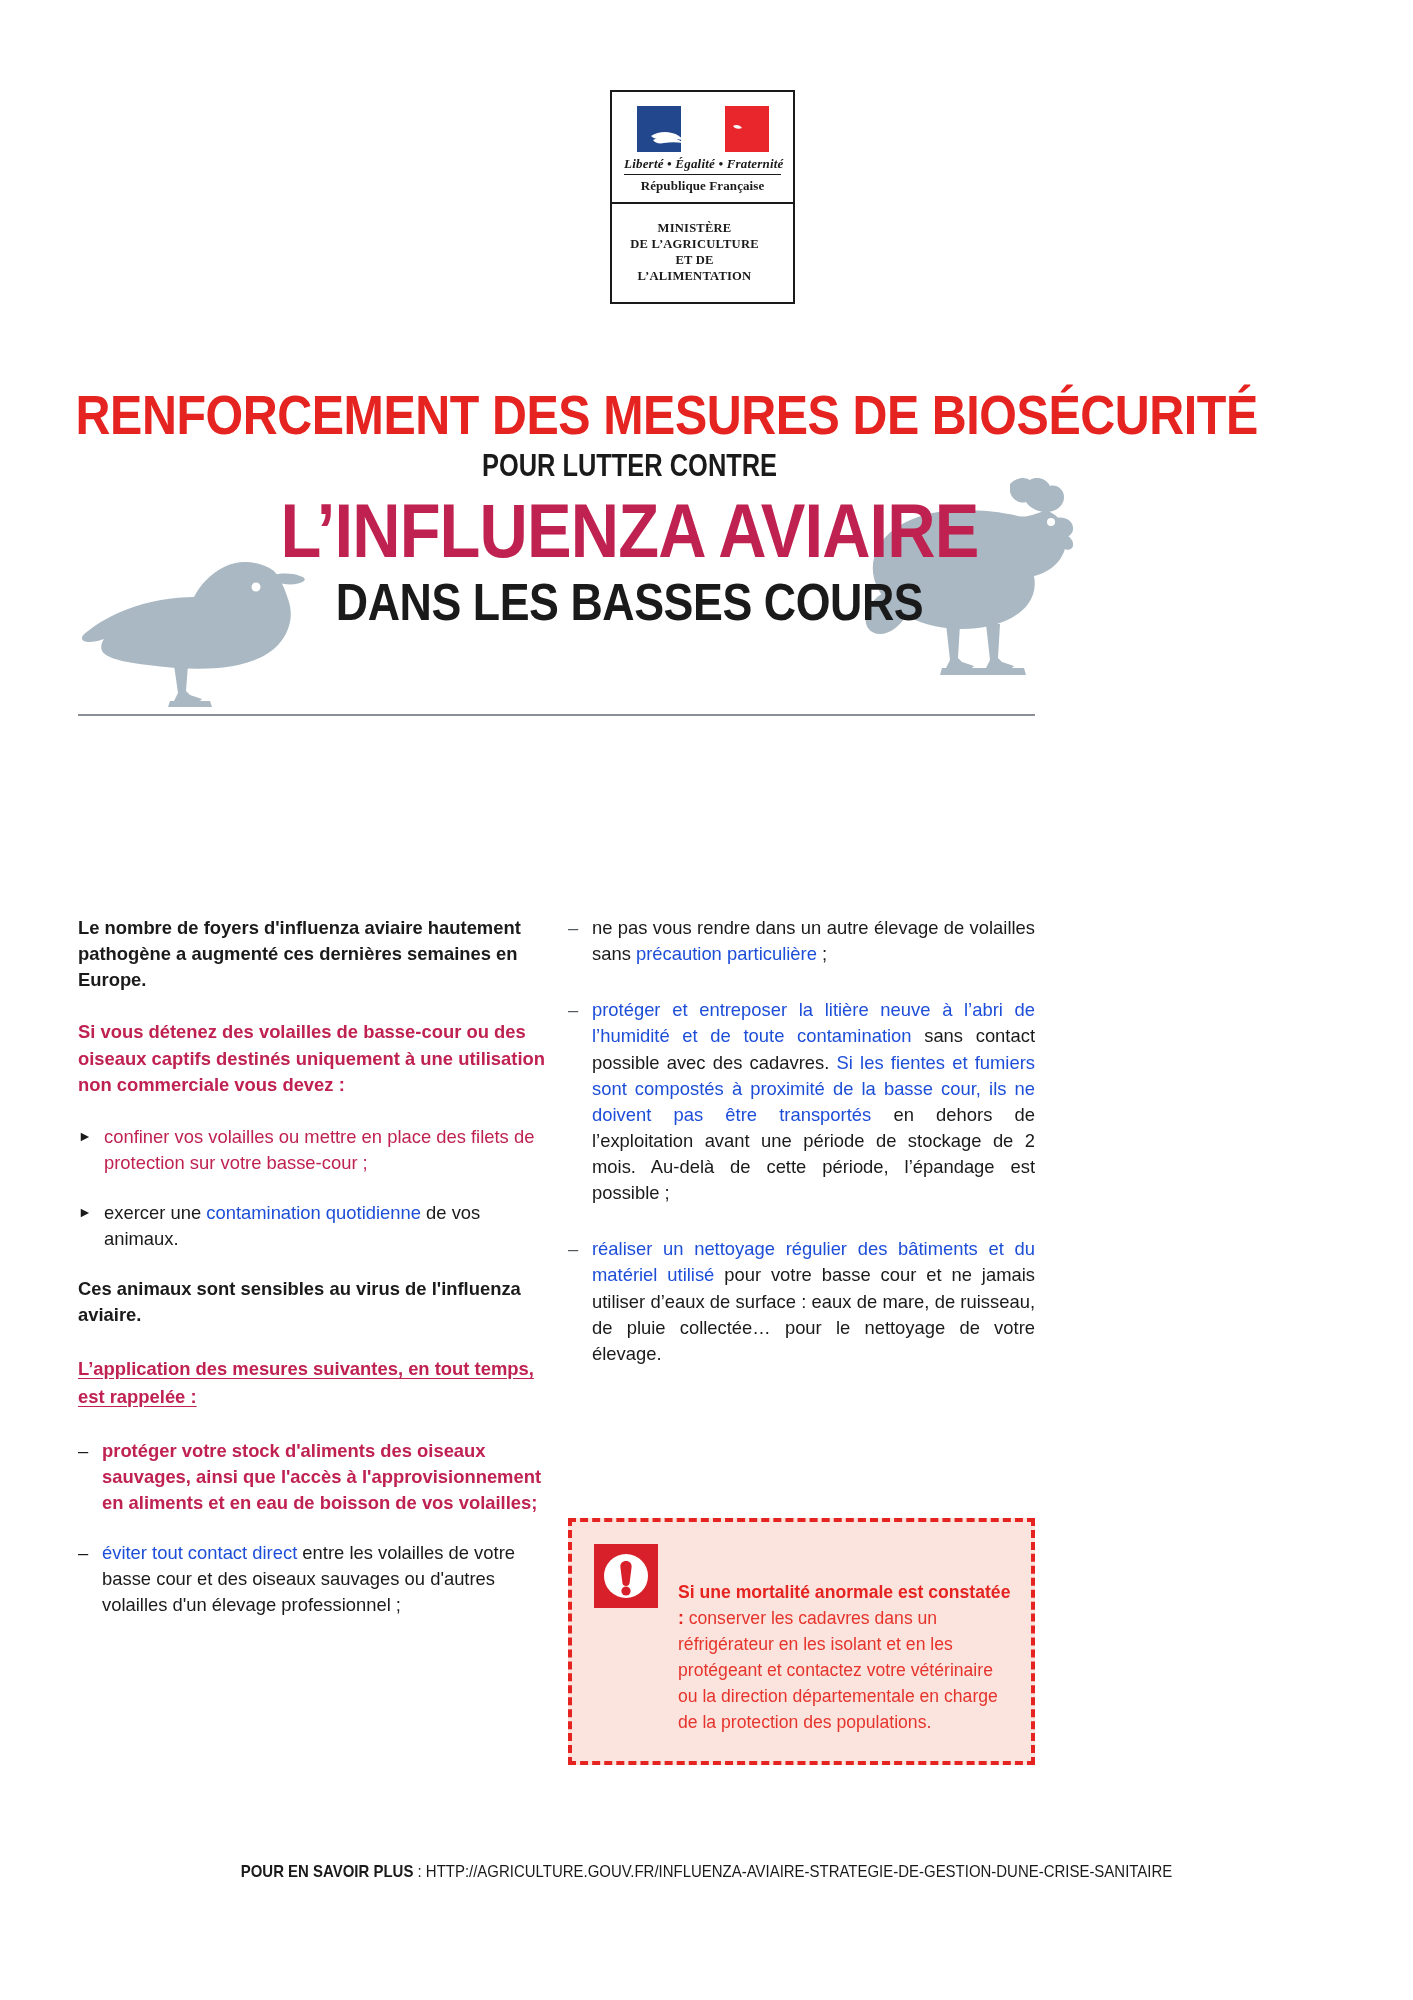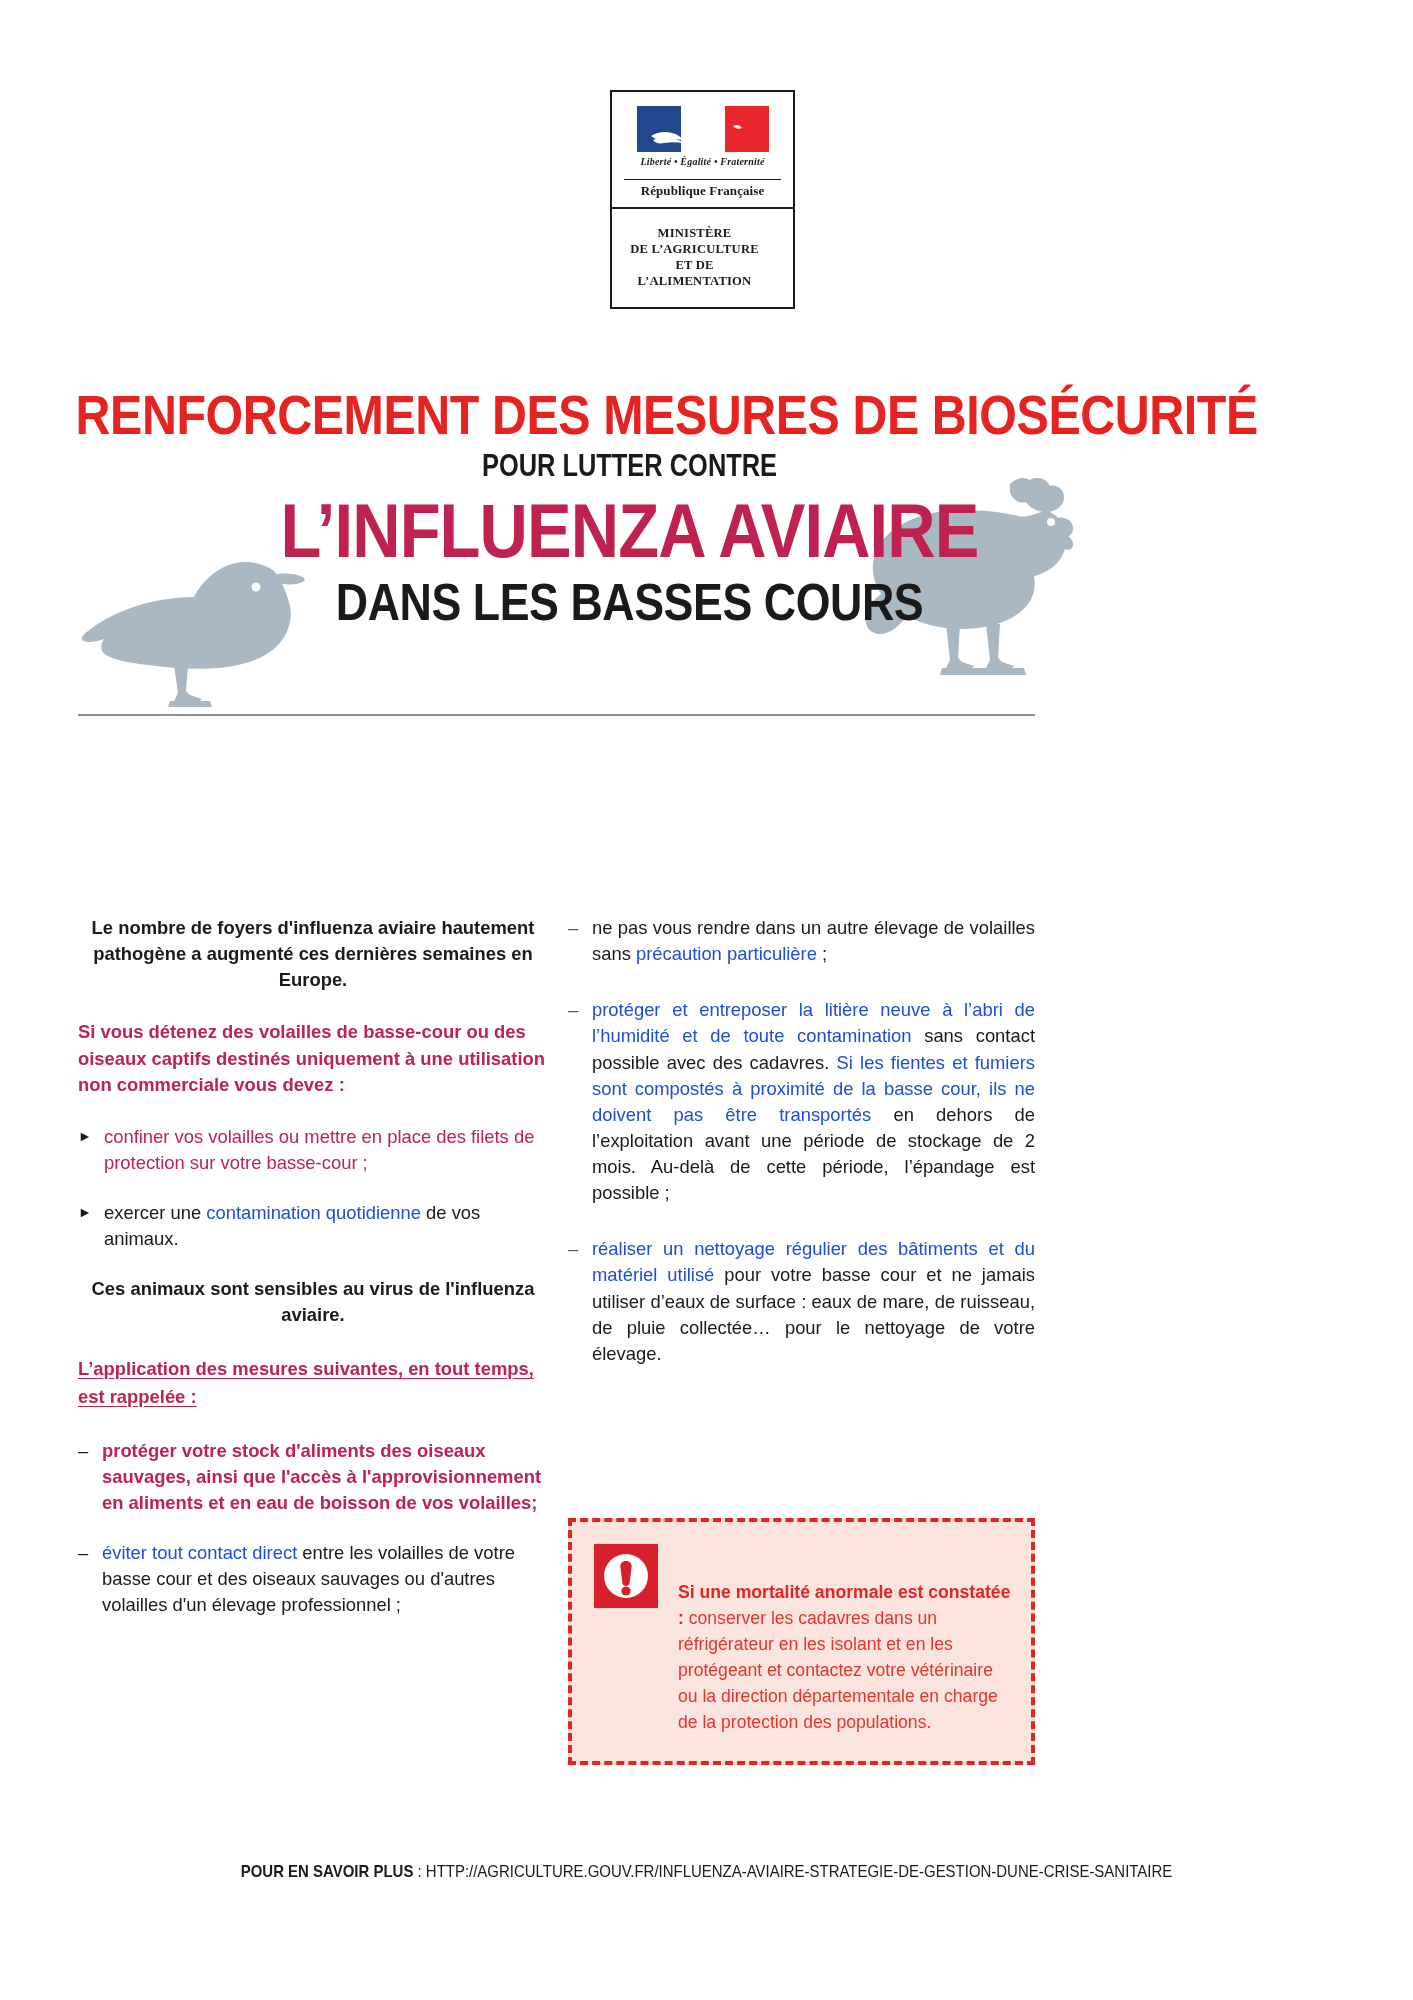--- a/index.html
+++ b/index.html
@@ -36,25 +36,25 @@
     height: 46px;
     margin: 0 auto 4px auto;
     position: relative;
     display: block;
   }
   .flag svg { display: block; }
   .devise {
     font-family: "Liberation Serif", serif;
     font-style: italic;
     font-weight: 700;
-    font-size: 10px;
+    font-size: 13px;
     letter-spacing: .2px;
     color: #1a1a1a;
     border-bottom: 1px solid #1a1a1a;
-    padding-bottom: 12px;
+    padding-bottom: 2px;
     display: block;
     white-space: nowrap;
   }
   .republique {
     font-family: "Liberation Serif", serif;
     font-weight: 700;
     font-size: 13px;
     letter-spacing: .1px;
     margin-top: 3px;
     white-space: nowrap;
@@ -159,21 +159,20 @@
     top: 915px;
     width: 467px;
   }
 
   .p-black {
     font-size: 18.4px;
     font-weight: 700;
     line-height: 1.42;
     color: #1a1a1a;
     margin: 0 0 26px 0;
-    text-align: center;
   }
   .p-crimson {
     font-size: 18.4px;
     font-weight: 700;
     line-height: 1.42;
     color: #bf2251;
     margin: 0 0 26px 0;
   }
   .p-crimson-u {
     font-size: 18.4px;

